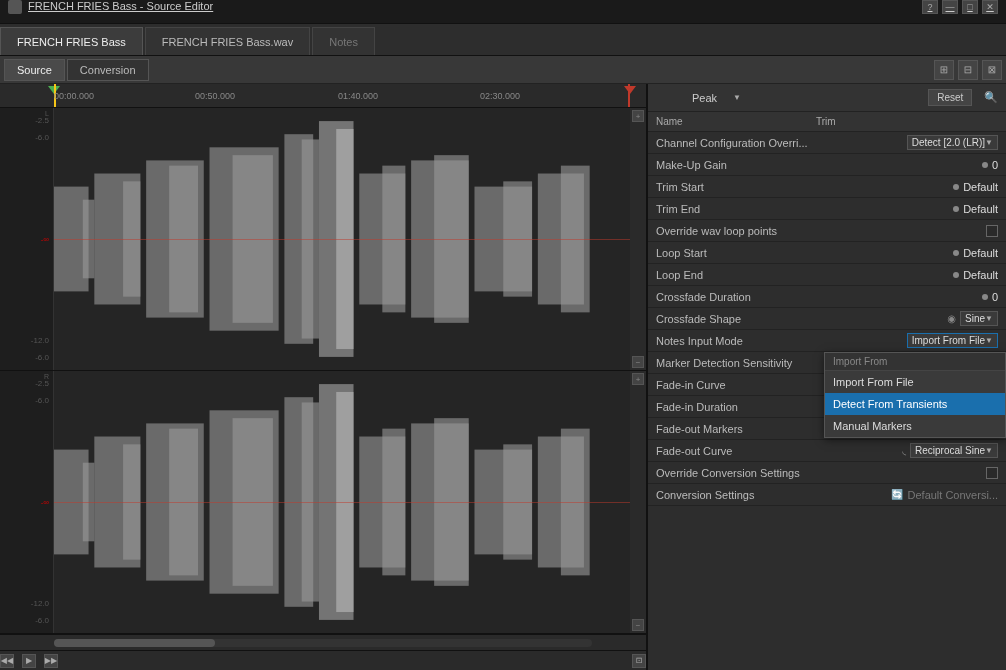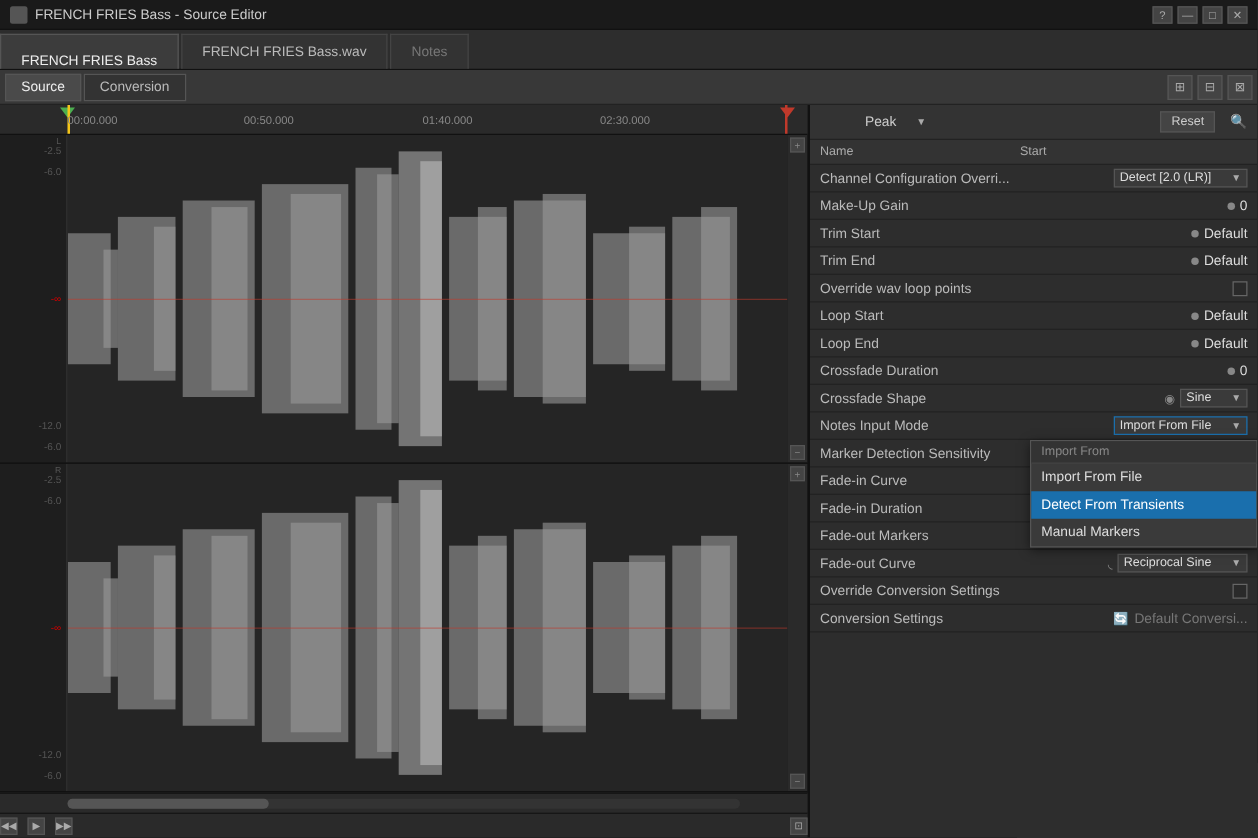--- a/index.html
+++ b/index.html
@@ -3,24 +3,24 @@
   <meta charset="utf-8">
   <style>
     * { box-sizing: border-box; margin: 0; padding: 0; }
     body { background: #2a2a2a; color: #ccc; font-family: Arial, sans-serif; font-size: 11px; width: 1006px; height: 670px; overflow: hidden; }
 
     
     .title-bar {
       background: #1a1a1a;
       height: 24px;
       display: flex;
-      align-items: center;
       padding: 0 8px;
       gap: 6px;
       border-bottom: 1px solid #111;
+      text-decoration: underline;
     }
     .title-bar-icon { width: 14px; height: 14px; background: #555; border-radius: 2px; }
     .title-bar-controls { margin-left: auto; display: flex; gap: 4px; }
     .title-bar-btn { width: 16px; height: 14px; background: #444; border: 1px solid #555; cursor: pointer; display: flex; align-items: center; justify-content: center; font-size: 9px; color: #aaa; }
 
     
     .tab-bar {
       background: #2d2d2d;
       height: 32px;
       display: flex;
@@ -37,21 +37,20 @@
       color: #bbb;
       border: 1px solid #444;
       border-bottom: none;
       background: #333;
       margin-right: 2px;
     }
     .tab.active {
       background: #3c3c3c;
       color: #eee;
       border-color: #555;
-      align-items: flex-end;
     }
     .tab-notes {
       color: #777;
     }
 
     
     .sub-tabs {
       background: #383838;
       height: 28px;
       display: flex;
@@ -254,21 +253,21 @@
     }
     .prop-select {
       background: #3a3a3a;
       border: 1px solid #555;
       color: #ddd;
       font-size: 10px;
       padding: 1px 4px;
       cursor: pointer;
       display: flex;
       align-items: center;
-      gap: 16px;
+      gap: 0;
     }
     .prop-select-arrow { font-size: 8px; color: #aaa; }
     .prop-checkbox {
       width: 12px;
       height: 12px;
       border: 1px solid #666;
       background: #2a2a2a;
     }
     .col-headers {
       display: flex;
@@ -498,21 +497,21 @@
       <div class="panel-dropdown">
         <span>Peak</span>
         <span class="dropdown-arrow">▼</span>
       </div>
       <div class="panel-btn">Reset</div>
       <span class="search-icon">🔍</span>
     </div>
 
     <div class="col-headers">
       <span class="col-header-name">Name</span>
-      <span class="col-header-value">Start</span>
+      <span class="col-header-value">Trim</span>
     </div>
 
     <div class="properties-table" style="position:relative;">
 
       <div class="prop-row">
         <span class="prop-name">Channel Configuration Overri...</span>
         <div class="prop-value">
           <div class="prop-select">
             <span>Detect [2.0 (LR)]</span>
             <span class="prop-select-arrow">▼</span>

